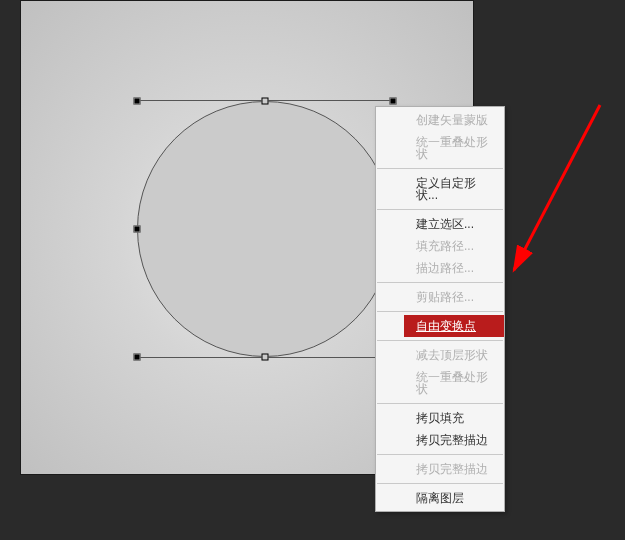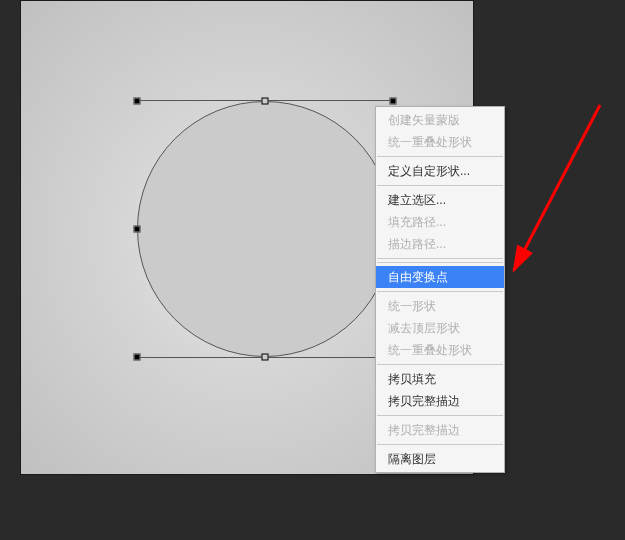--- a/index.html
+++ b/index.html
@@ -69,27 +69,29 @@
       border: 1px solid #b0b0b0;
       box-shadow: 2px 2px 4px rgba(0,0,0,0.25);
       font-size: 12px;
       line-height: 1;
       padding: 2px 0;
     }
     .menu-item {
       padding: 5px 12px;
       color: #333;
       cursor: default;
+      margin-left: 28px;
     }
     .menu-item.disabled {
       color: #b0b0b0;
     }
     .menu-item.highlighted {
-      background: #3b82f6;
+      background: #b91c1c;
       color: #fff;
+      text-decoration: underline;
     }
     .menu-sep {
       height: 1px;
       background: #c9c9c9;
       margin: 3px 1px;
     }
     .arrow {
       position: absolute;
       pointer-events: none;
       top: 0;
@@ -119,24 +121,24 @@
 <div class="context-menu">
   <div class="menu-item disabled"><span>创建矢量蒙版</span></div>
   <div class="menu-item disabled"><span>统一重叠处形状</span></div>
   <div class="menu-sep"></div>
   <div class="menu-item"><span>定义自定形状...</span></div>
   <div class="menu-sep"></div>
   <div class="menu-item"><span>建立选区...</span></div>
   <div class="menu-item disabled"><span>填充路径...</span></div>
   <div class="menu-item disabled"><span>描边路径...</span></div>
   <div class="menu-sep"></div>
+  <div class="menu-item disabled"><span>剪贴路径...</span></div>
   <div class="menu-sep"></div>
   <div class="menu-item highlighted"><span>自由变换点</span></div>
   <div class="menu-sep"></div>
-  <div class="menu-item disabled"><span>统一形状</span></div>
   <div class="menu-item disabled"><span>减去顶层形状</span></div>
   <div class="menu-item disabled"><span>统一重叠处形状</span></div>
   <div class="menu-sep"></div>
   <div class="menu-item"><span>拷贝填充</span></div>
   <div class="menu-item"><span>拷贝完整描边</span></div>
   <div class="menu-sep"></div>
   <div class="menu-item disabled"><span>拷贝完整描边</span></div>
   <div class="menu-sep"></div>
   <div class="menu-item"><span>隔离图层</span></div>
 

